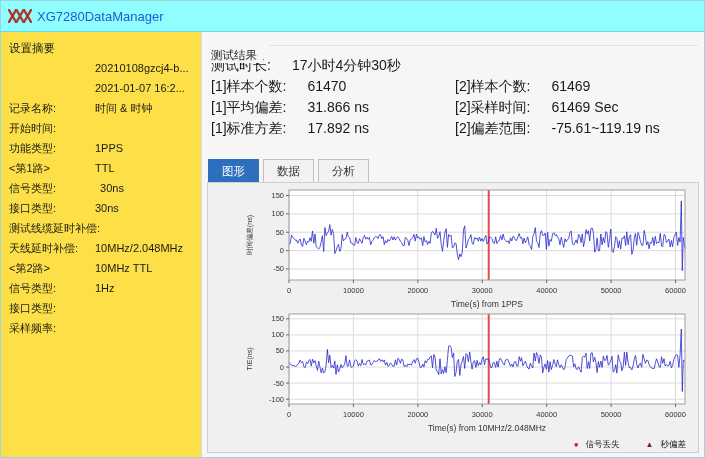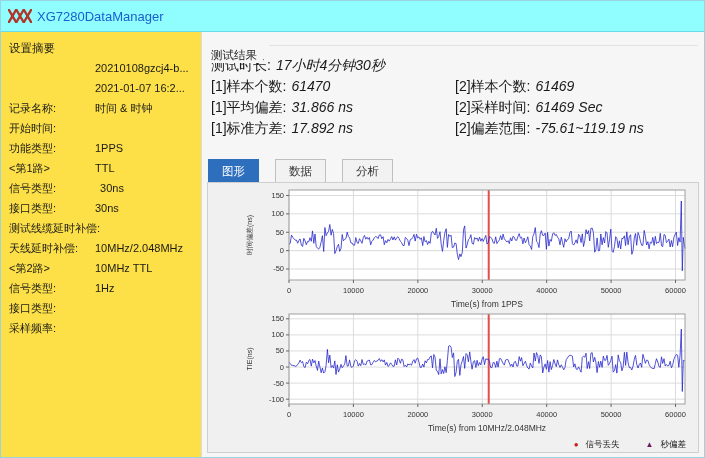--- a/index.html
+++ b/index.html
@@ -11,22 +11,22 @@
   .panel-title{font-size:11.5px;color:#1a1a1a;height:20px;line-height:20px;}
   .srow{display:flex;height:20px;line-height:20px;font-size:11px;color:#1a1a1a;white-space:nowrap;}
   .srow .lbl{min-width:86px;margin-top:40px;}
   .srow .val{}
   .right-panel{position:absolute;top:31px;left:202px;right:0;bottom:0;background:#f6f6f6;}
   .groupbox-title{position:absolute;top:16px;left:8px;font-size:11.5px;color:#1a1a1a;background:#f6f6f6;z-index:2;padding-right:6px;}
   .groupline{position:absolute;top:13px;left:66px;right:6px;height:1px;background:#e2e2e2;}
   .stats-left{position:absolute;top:23px;left:8px;}
   .stats-right{position:absolute;top:44px;left:252px;}
   .stat-row{display:flex;height:21px;line-height:21px;font-size:14px;color:#1a1a1a;white-space:nowrap;}
-  .stat-row .val{margin-left:5px;font-style:italic;}
-  .tabs{position:absolute;top:127px;left:5px;display:flex;gap:16px;z-index:3;}
+  .stat-row .val{margin-left:21px;}
+  .tabs{position:absolute;top:127px;left:5px;display:flex;gap:4px;z-index:3;}
   .tab{height:23px;line-height:23px;padding:0 13px;font-size:11.5px;color:#333;background:#f2f2f2;border:1px solid #bfbfbf;border-bottom:none;box-sizing:border-box;cursor:default;}
   .tab.active{color:#fff;border-color:#2d6ebd;}
   .tab-panel{position:absolute;top:150px;left:4px;right:5px;bottom:4px;background:#f0f0f0;border:1px solid #cfcfcf;box-sizing:border-box;}
   .chart{position:absolute;left:0;}
   .chart svg{display:block;}
   .legend{position:absolute;top:256px;right:12px;display:flex;gap:26px;align-items:center;}
   .legend-item{display:flex;align-items:center;gap:7px;font-size:8.5px;color:#222;}
   .legend-marker{font-size:8px;line-height:8px;}
 </style>
 </head>

